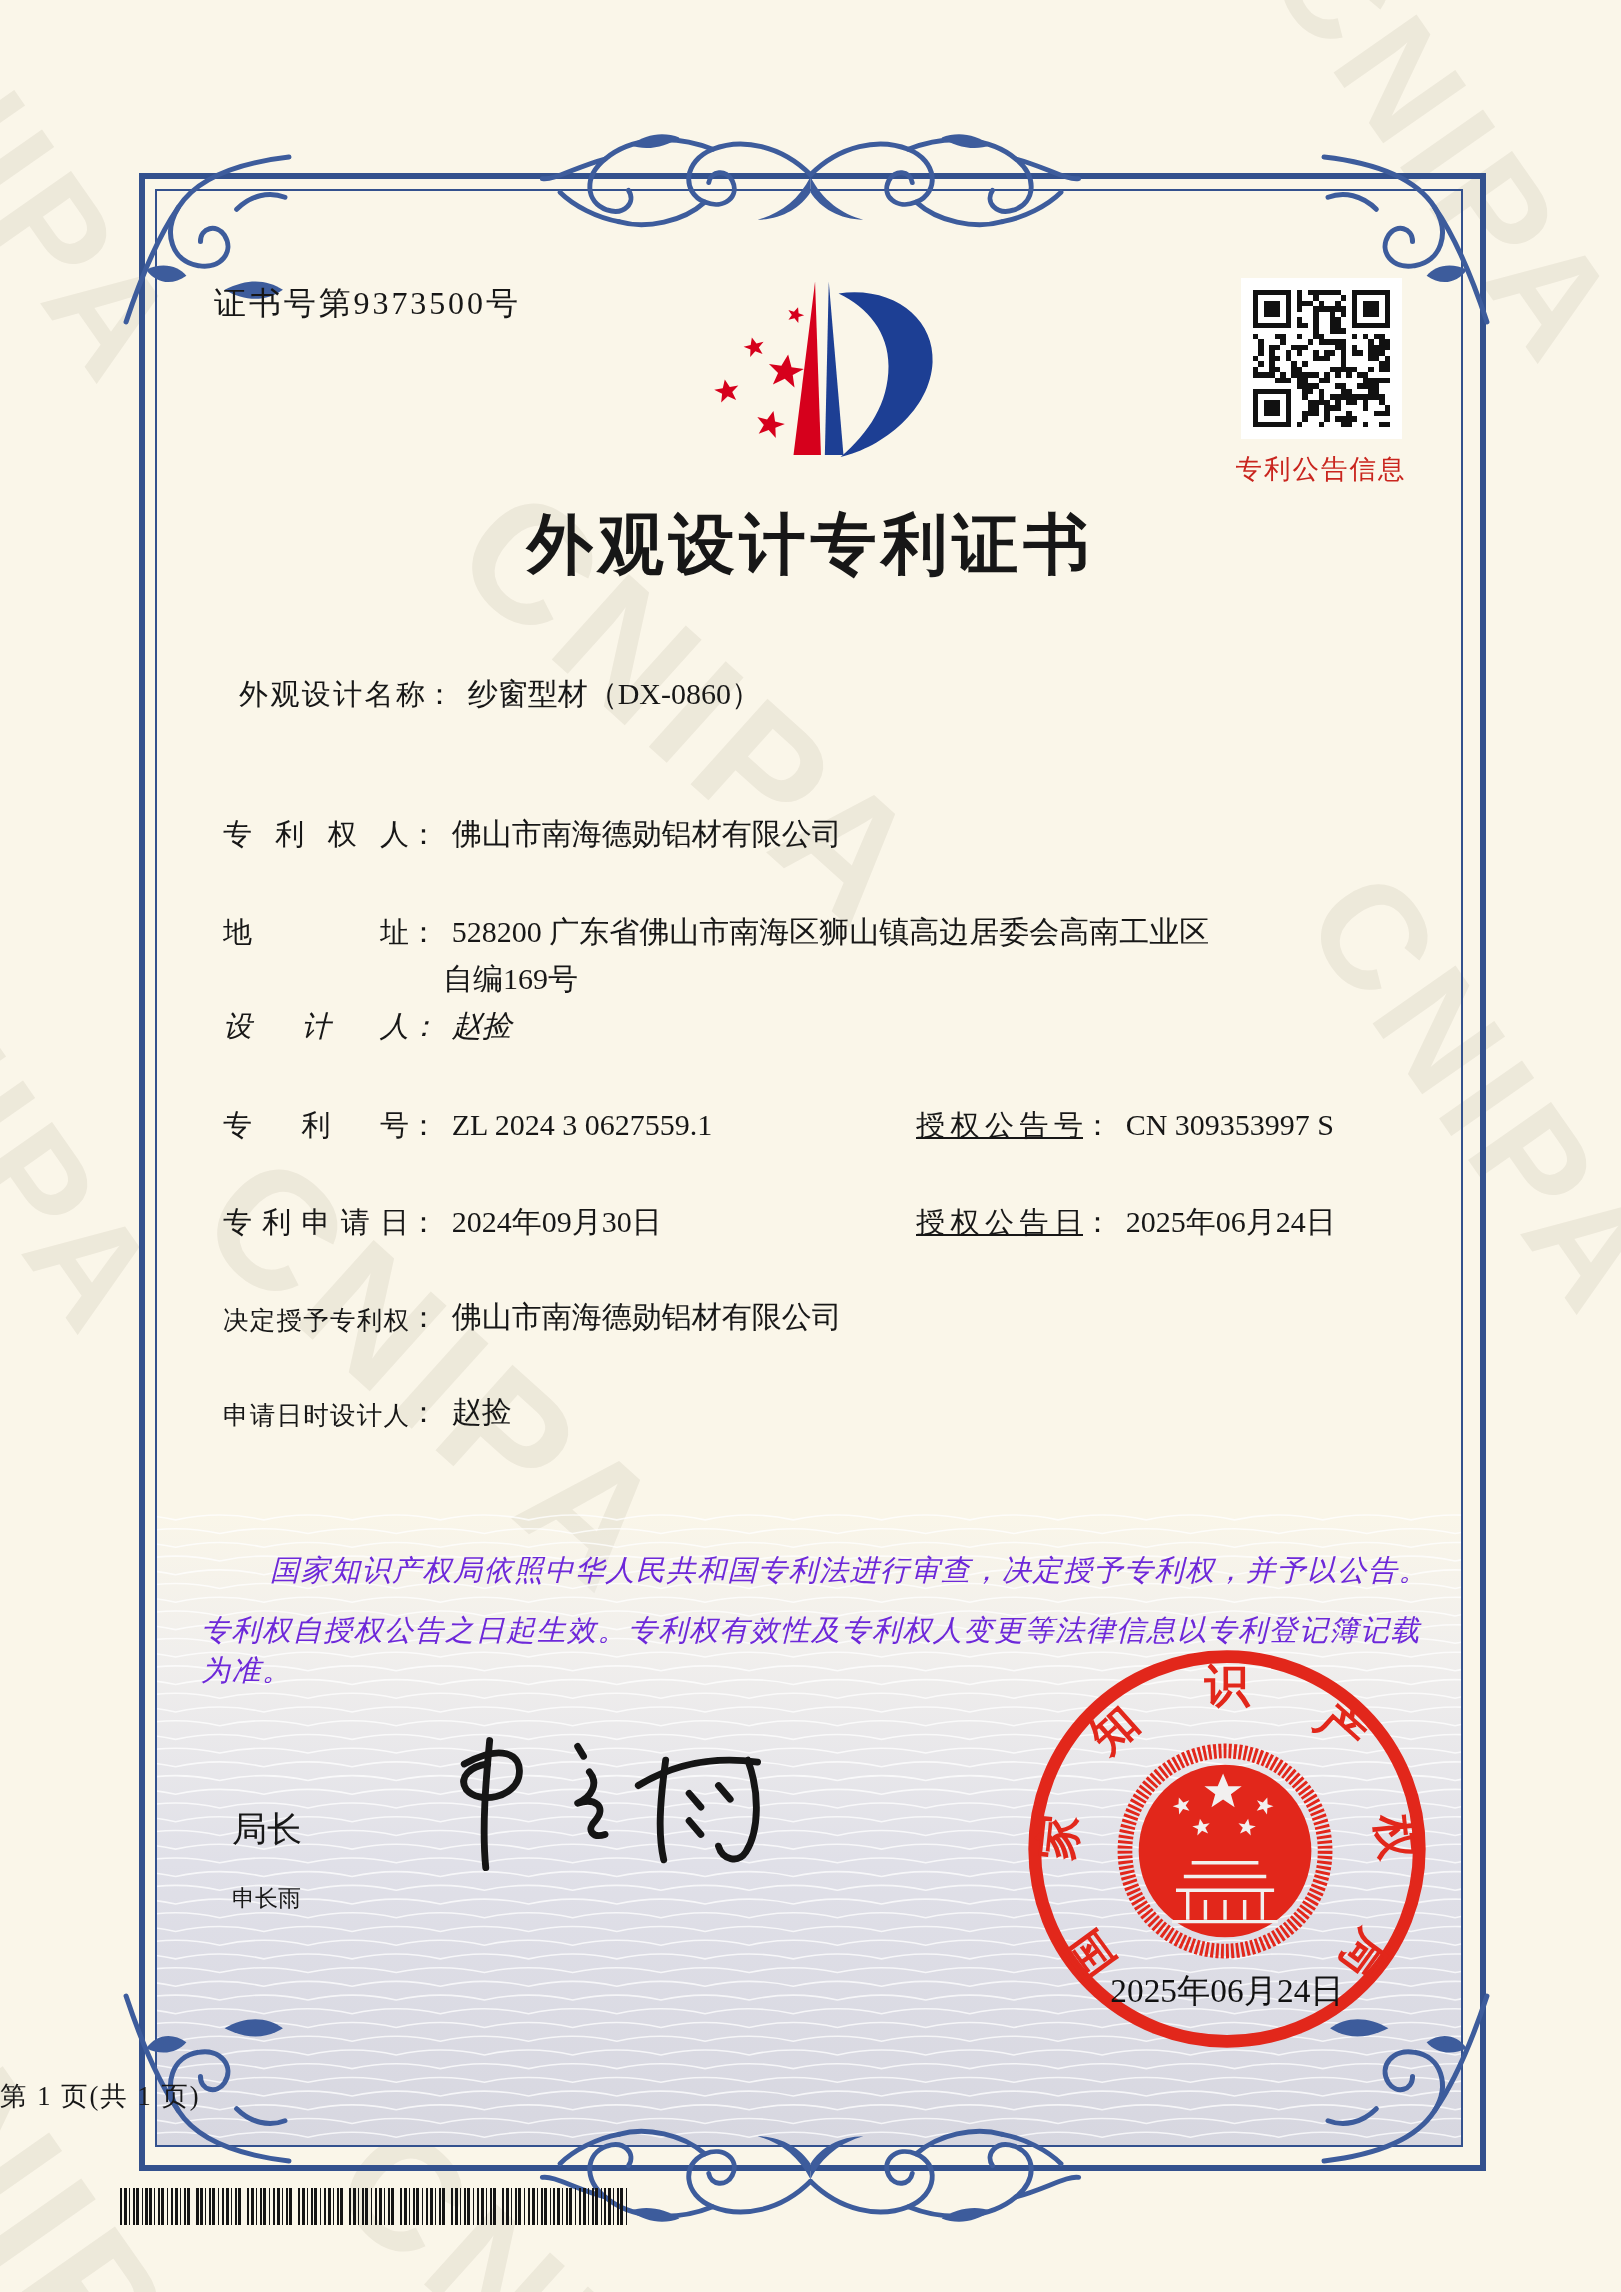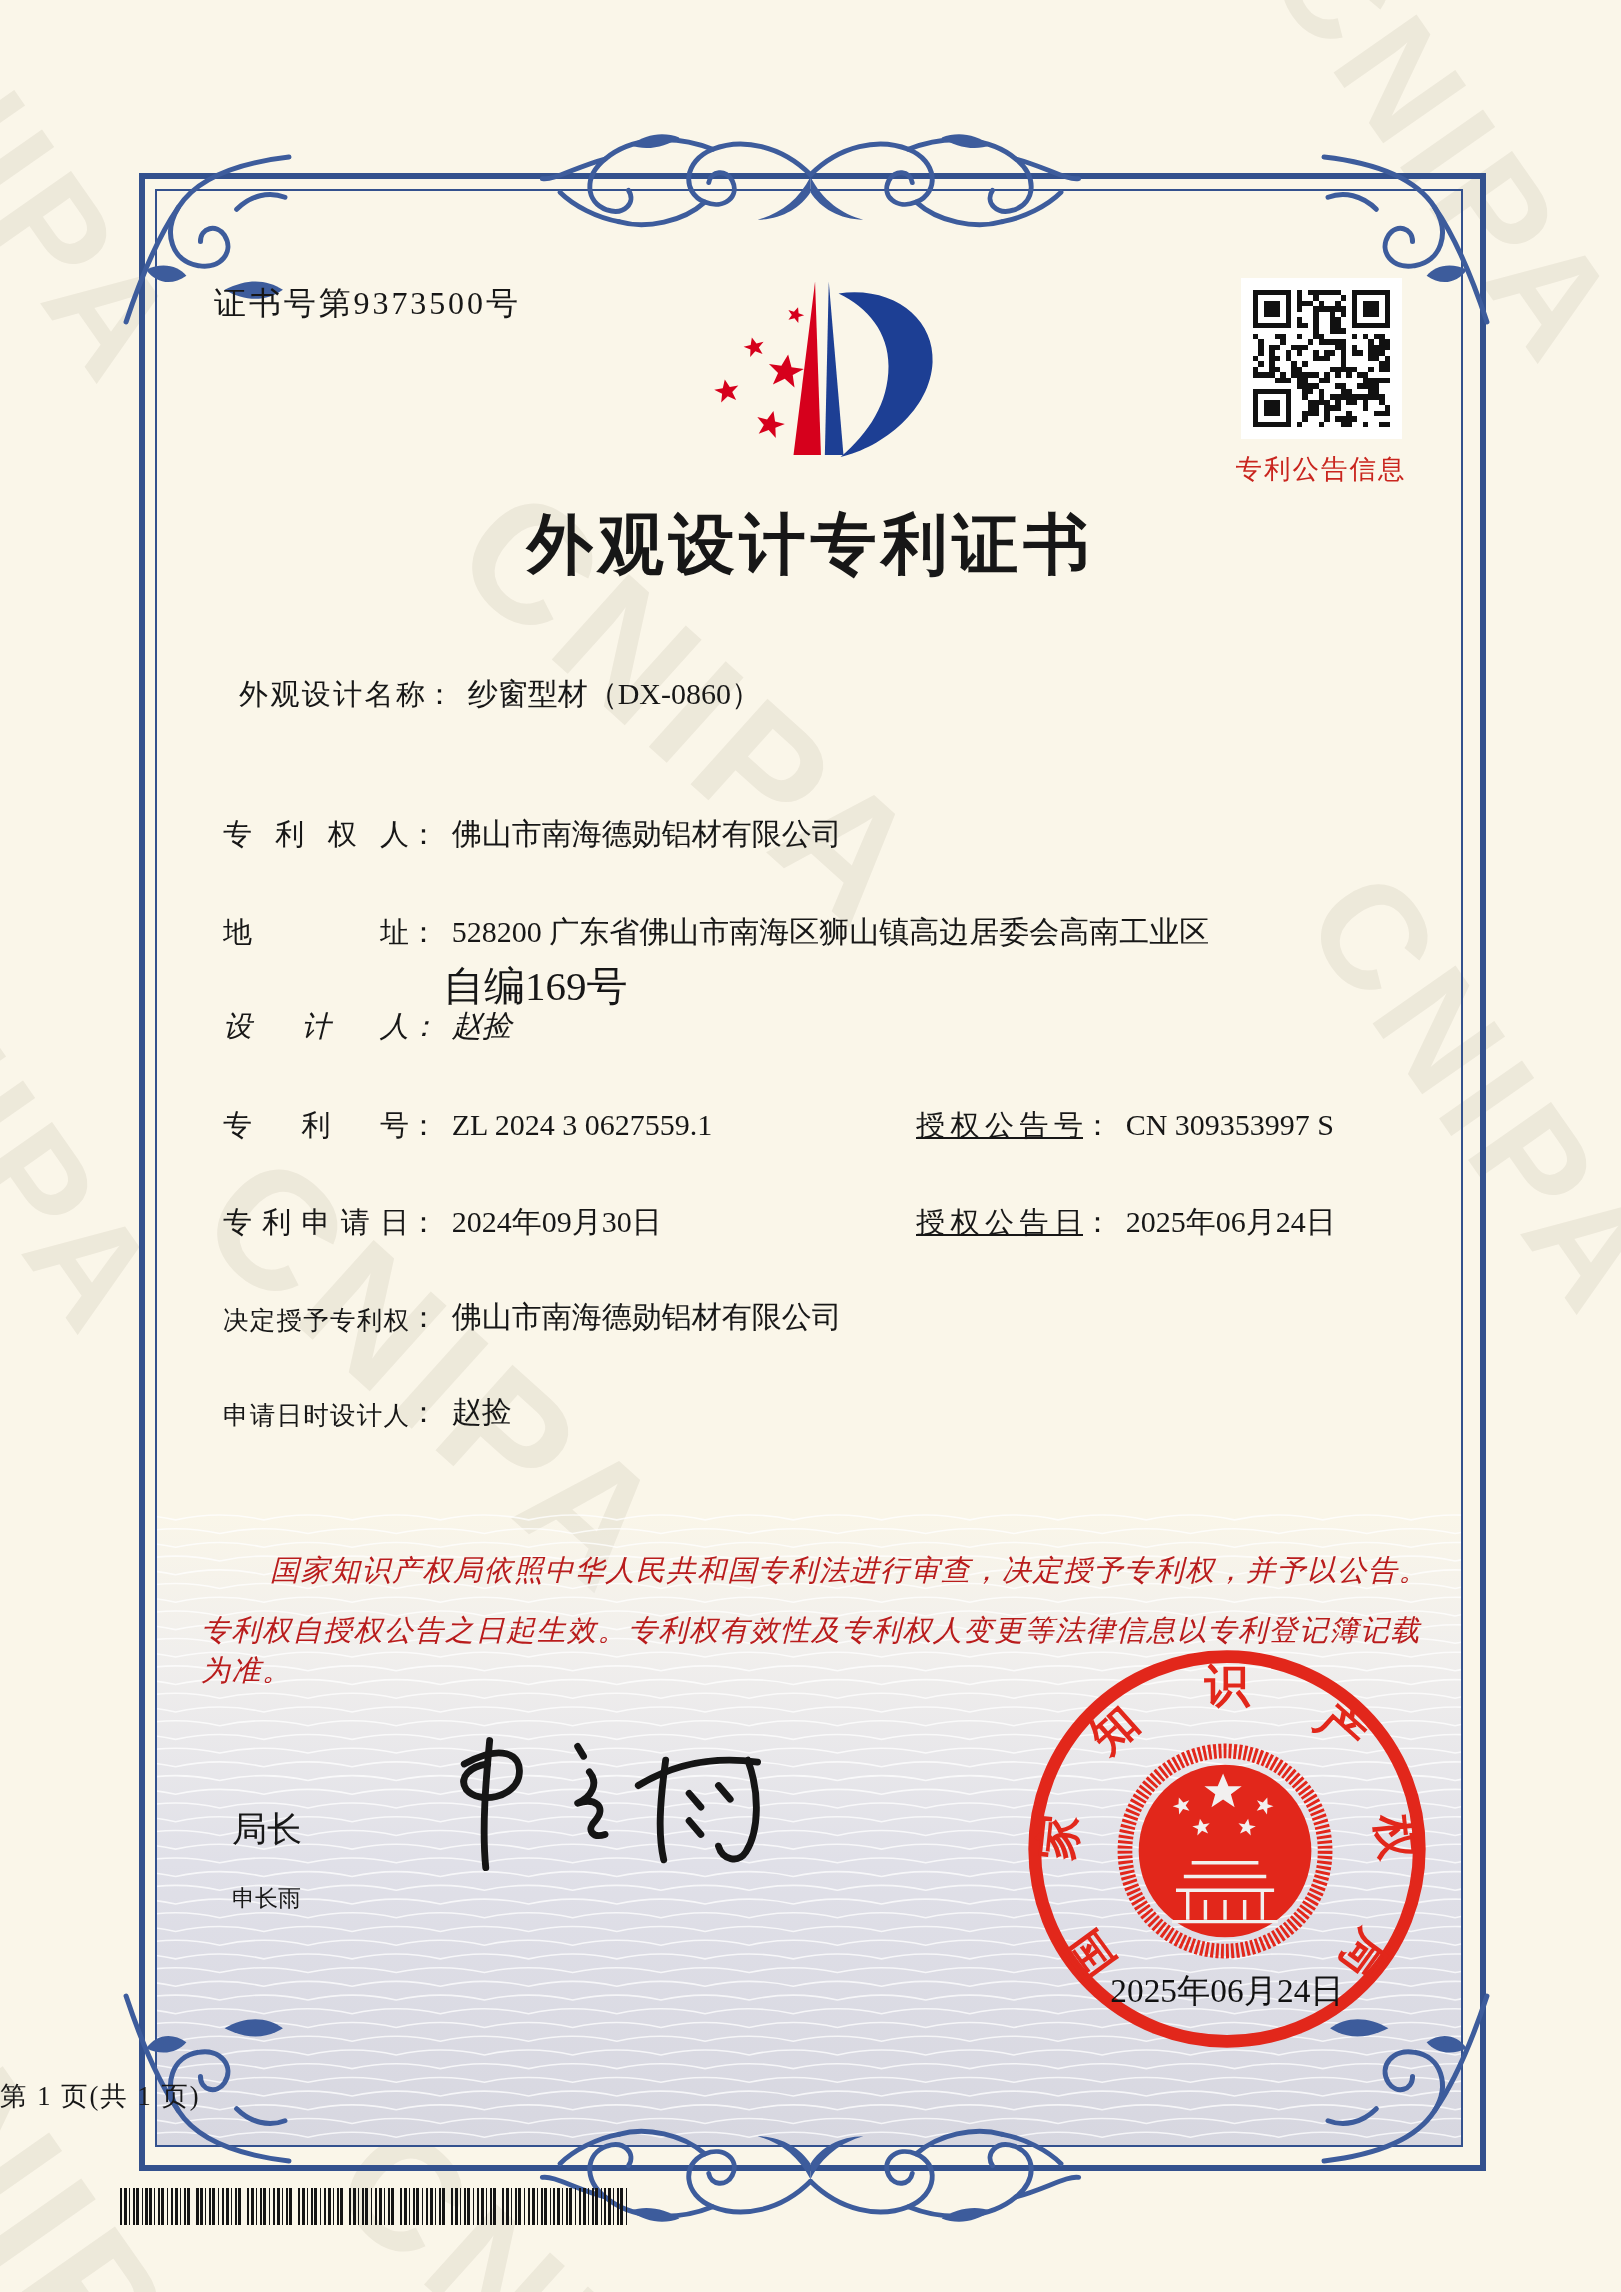--- a/index.html
+++ b/index.html
@@ -28,24 +28,24 @@
   .title{left:0;top:500px;width:100%;text-align:center;font-size:66px;font-weight:700;
       letter-spacing:4.9px;z-index:4;}
   
   .frow{position:absolute;left:223px;font-size:29px;z-index:4;white-space:nowrap;}
   .flabel{display:inline-block;width:186px;text-align:justify;text-align-last:justify;vertical-align:bottom;}
   .flabel.tight{font-size:25.5px;}
   .fcolon{display:inline-block;}
   .fval{display:inline-block;margin-left:13.7px;font-size:30px;}
   .frow.rcol{left:916px;}
   .frow.rcol .flabel{width:167px;text-decoration:underline;}
-  .addr2{position:absolute;left:443px;font-size:41px;z-index:4;}
+  .addr2{position:absolute;left:443px;font-size:30px;z-index:4;}
   
   .bodyline{position:absolute;left:201px;width:1235px;font-size:29px;font-style:italic;
-      letter-spacing:1.5px;z-index:4;color:#b91c1c;}
+      letter-spacing:1.5px;z-index:4;color:#6d28d9;}
   .indent{padding-left:69px;}
   
   .sig-title{left:232px;top:1806px;font-size:35px;z-index:4;font-family:"Liberation Sans",sans-serif;}
   .sig-name{left:232px;top:1883px;font-size:23px;z-index:4;font-family:Liberation Serif, serif;}
   .sig-hand{left:421px;top:1721px;width:372px;height:176px;z-index:4;}
   
   .seal{left:1019px;top:1643px;width:416px;height:416px;z-index:5;}
   .seal-ch{font-size:46px;font-weight:700;fill:#E2271B;font-family:"Liberation Serif",serif;}
   .seal-date{font-size:34px;fill:#111;font-family:"Liberation Serif",serif;}
   

